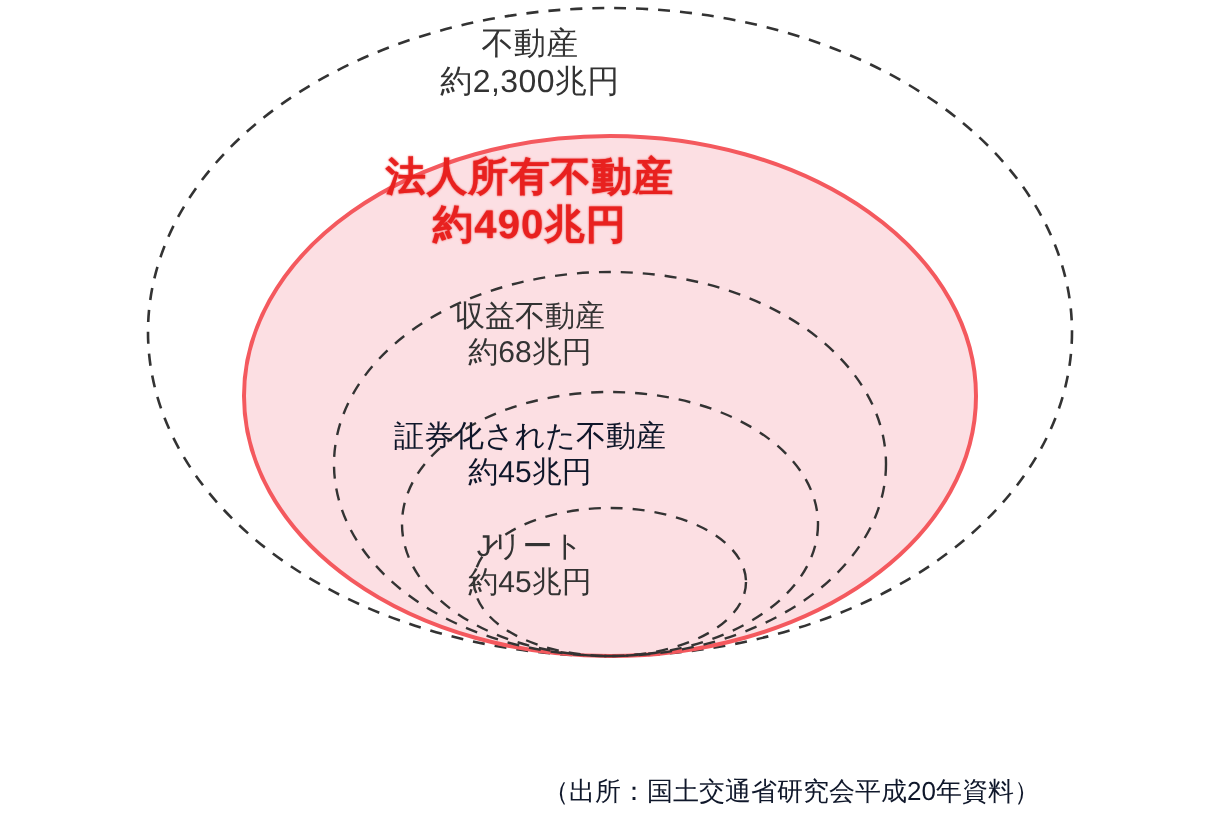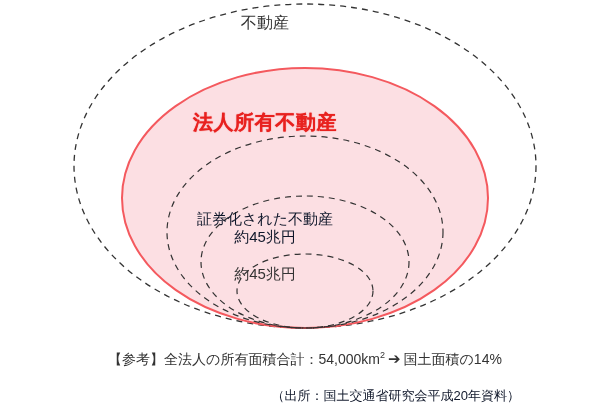--- a/index.html
+++ b/index.html
@@ -61,21 +61,20 @@
   #label-corporate {
     top: 78px;
   }
   #label-corporate .lbl-name,
   #label-corporate .lbl-value {
     font-size: 20px;
     font-weight: bold;
     color: #e8211f;
     letter-spacing: 0.6px;
     text-shadow: 0 0 1px #e8211f;
-    margin-top: 33px;
   }
 
   #label-income {
     top: 150px;
   }
   #label-income .lbl-name,
   #label-income .lbl-value {
     font-size: 15px;
     color: #333333;
   }
@@ -140,35 +139,39 @@
 
     <ellipse cx="305" cy="232" rx="138" ry="96" fill="none" stroke="#333333" stroke-width="1.2" stroke-dasharray="6 5"></ellipse>
 
     <ellipse cx="305" cy="262" rx="104" ry="66" fill="none" stroke="#333333" stroke-width="1.2" stroke-dasharray="6 5"></ellipse>
 
     <ellipse cx="305" cy="291" rx="68" ry="37" fill="none" stroke="#333333" stroke-width="1.2" stroke-dasharray="6 5"></ellipse>
   </svg>
 
   <div class="label-group" id="label-real-estate">
     <span class="lbl-name">不動産</span>
+    <span class="lbl-value">約2,300兆円</span>
   </div>
 
   <div class="label-group" id="label-corporate">
     <span class="lbl-name">法人所有不動産</span>
+    <span class="lbl-value">約490兆円</span>
   </div>
 
+  <div class="label-group" id="label-income">
+    <span class="lbl-name">収益不動産</span>
+    <span class="lbl-value">約68兆円</span>
+  </div>
 
   <div class="label-group" id="label-securitized">
     <span class="lbl-name">証券化された不動産</span>
     <span class="lbl-value">約45兆円</span>
   </div>
 
   <div class="label-group" id="label-jreit">
+    <span class="lbl-name">Jリート</span>
     <span class="lbl-value">約45兆円</span>
   </div>
 
-  <div id="footnote-reference">
-    <span>【参考】全法人の所有面積合計：54,000km</span><sup>2</sup><span class="arrow-glyph">➔</span><span>国土面積の14%</span>
-  </div>
 
   <div id="footnote-source">（出所：国土交通省研究会平成20年資料）</div>
 
 </div>
 
 </body></html>

